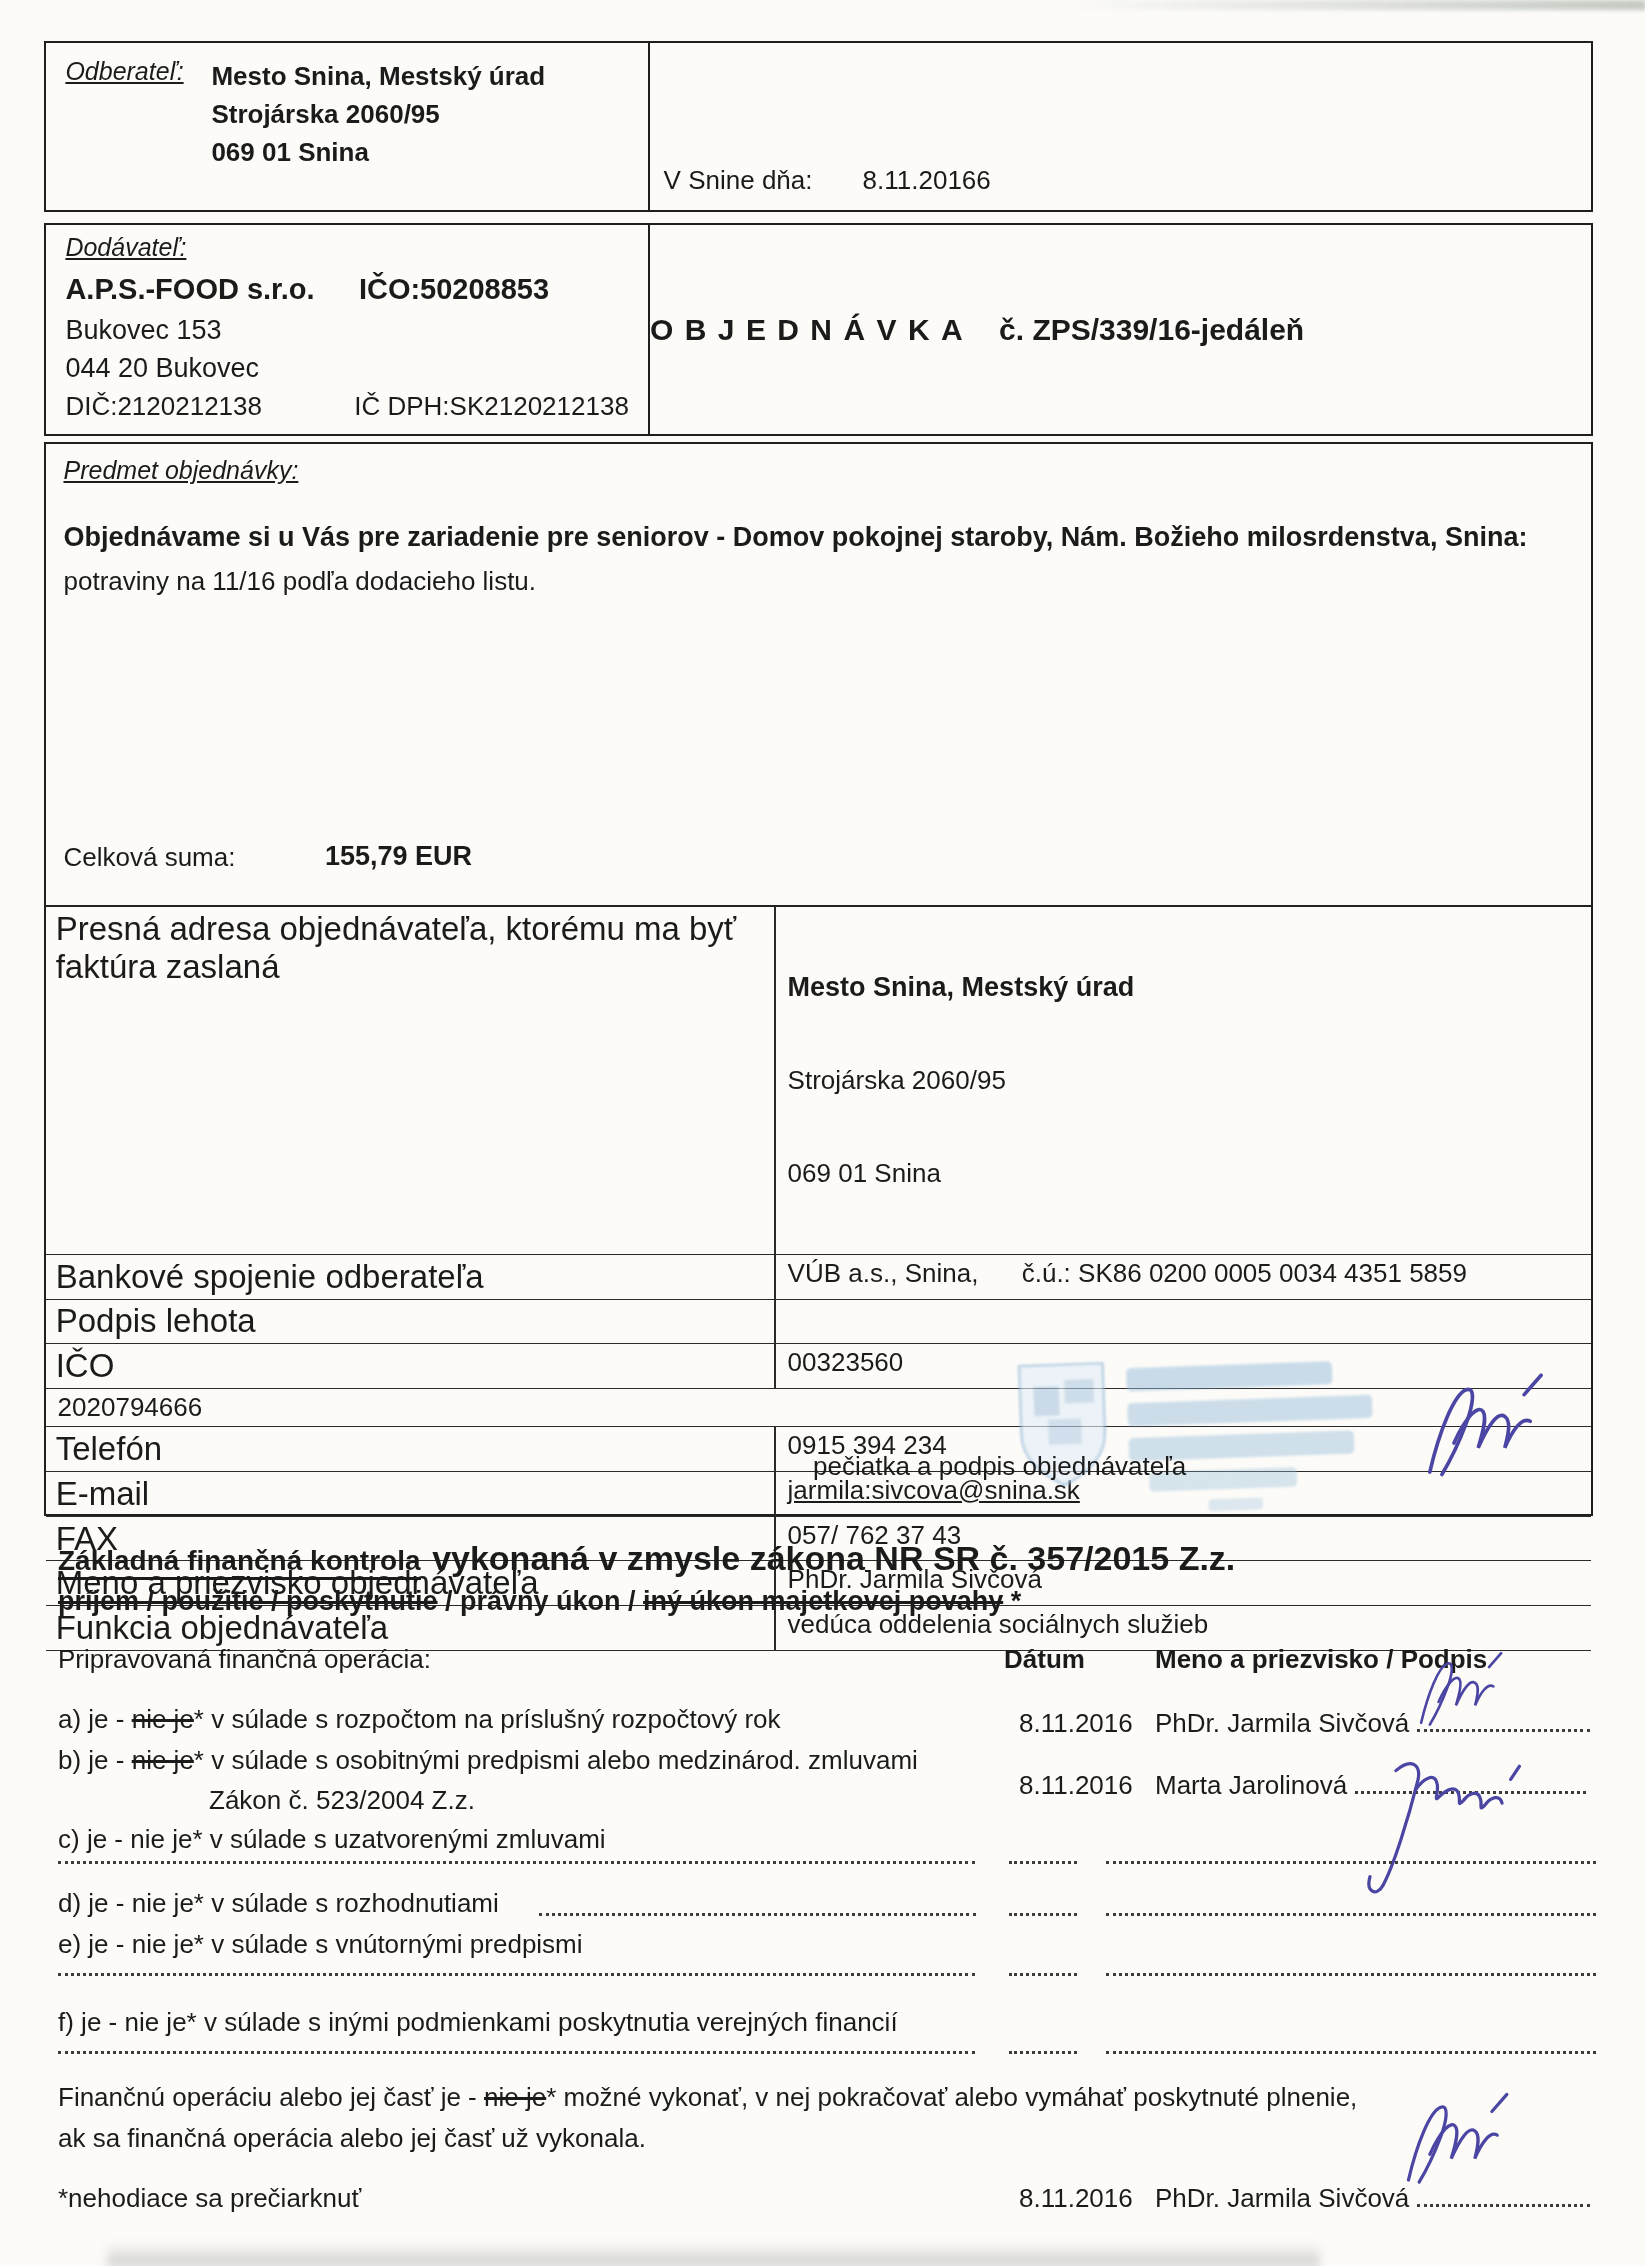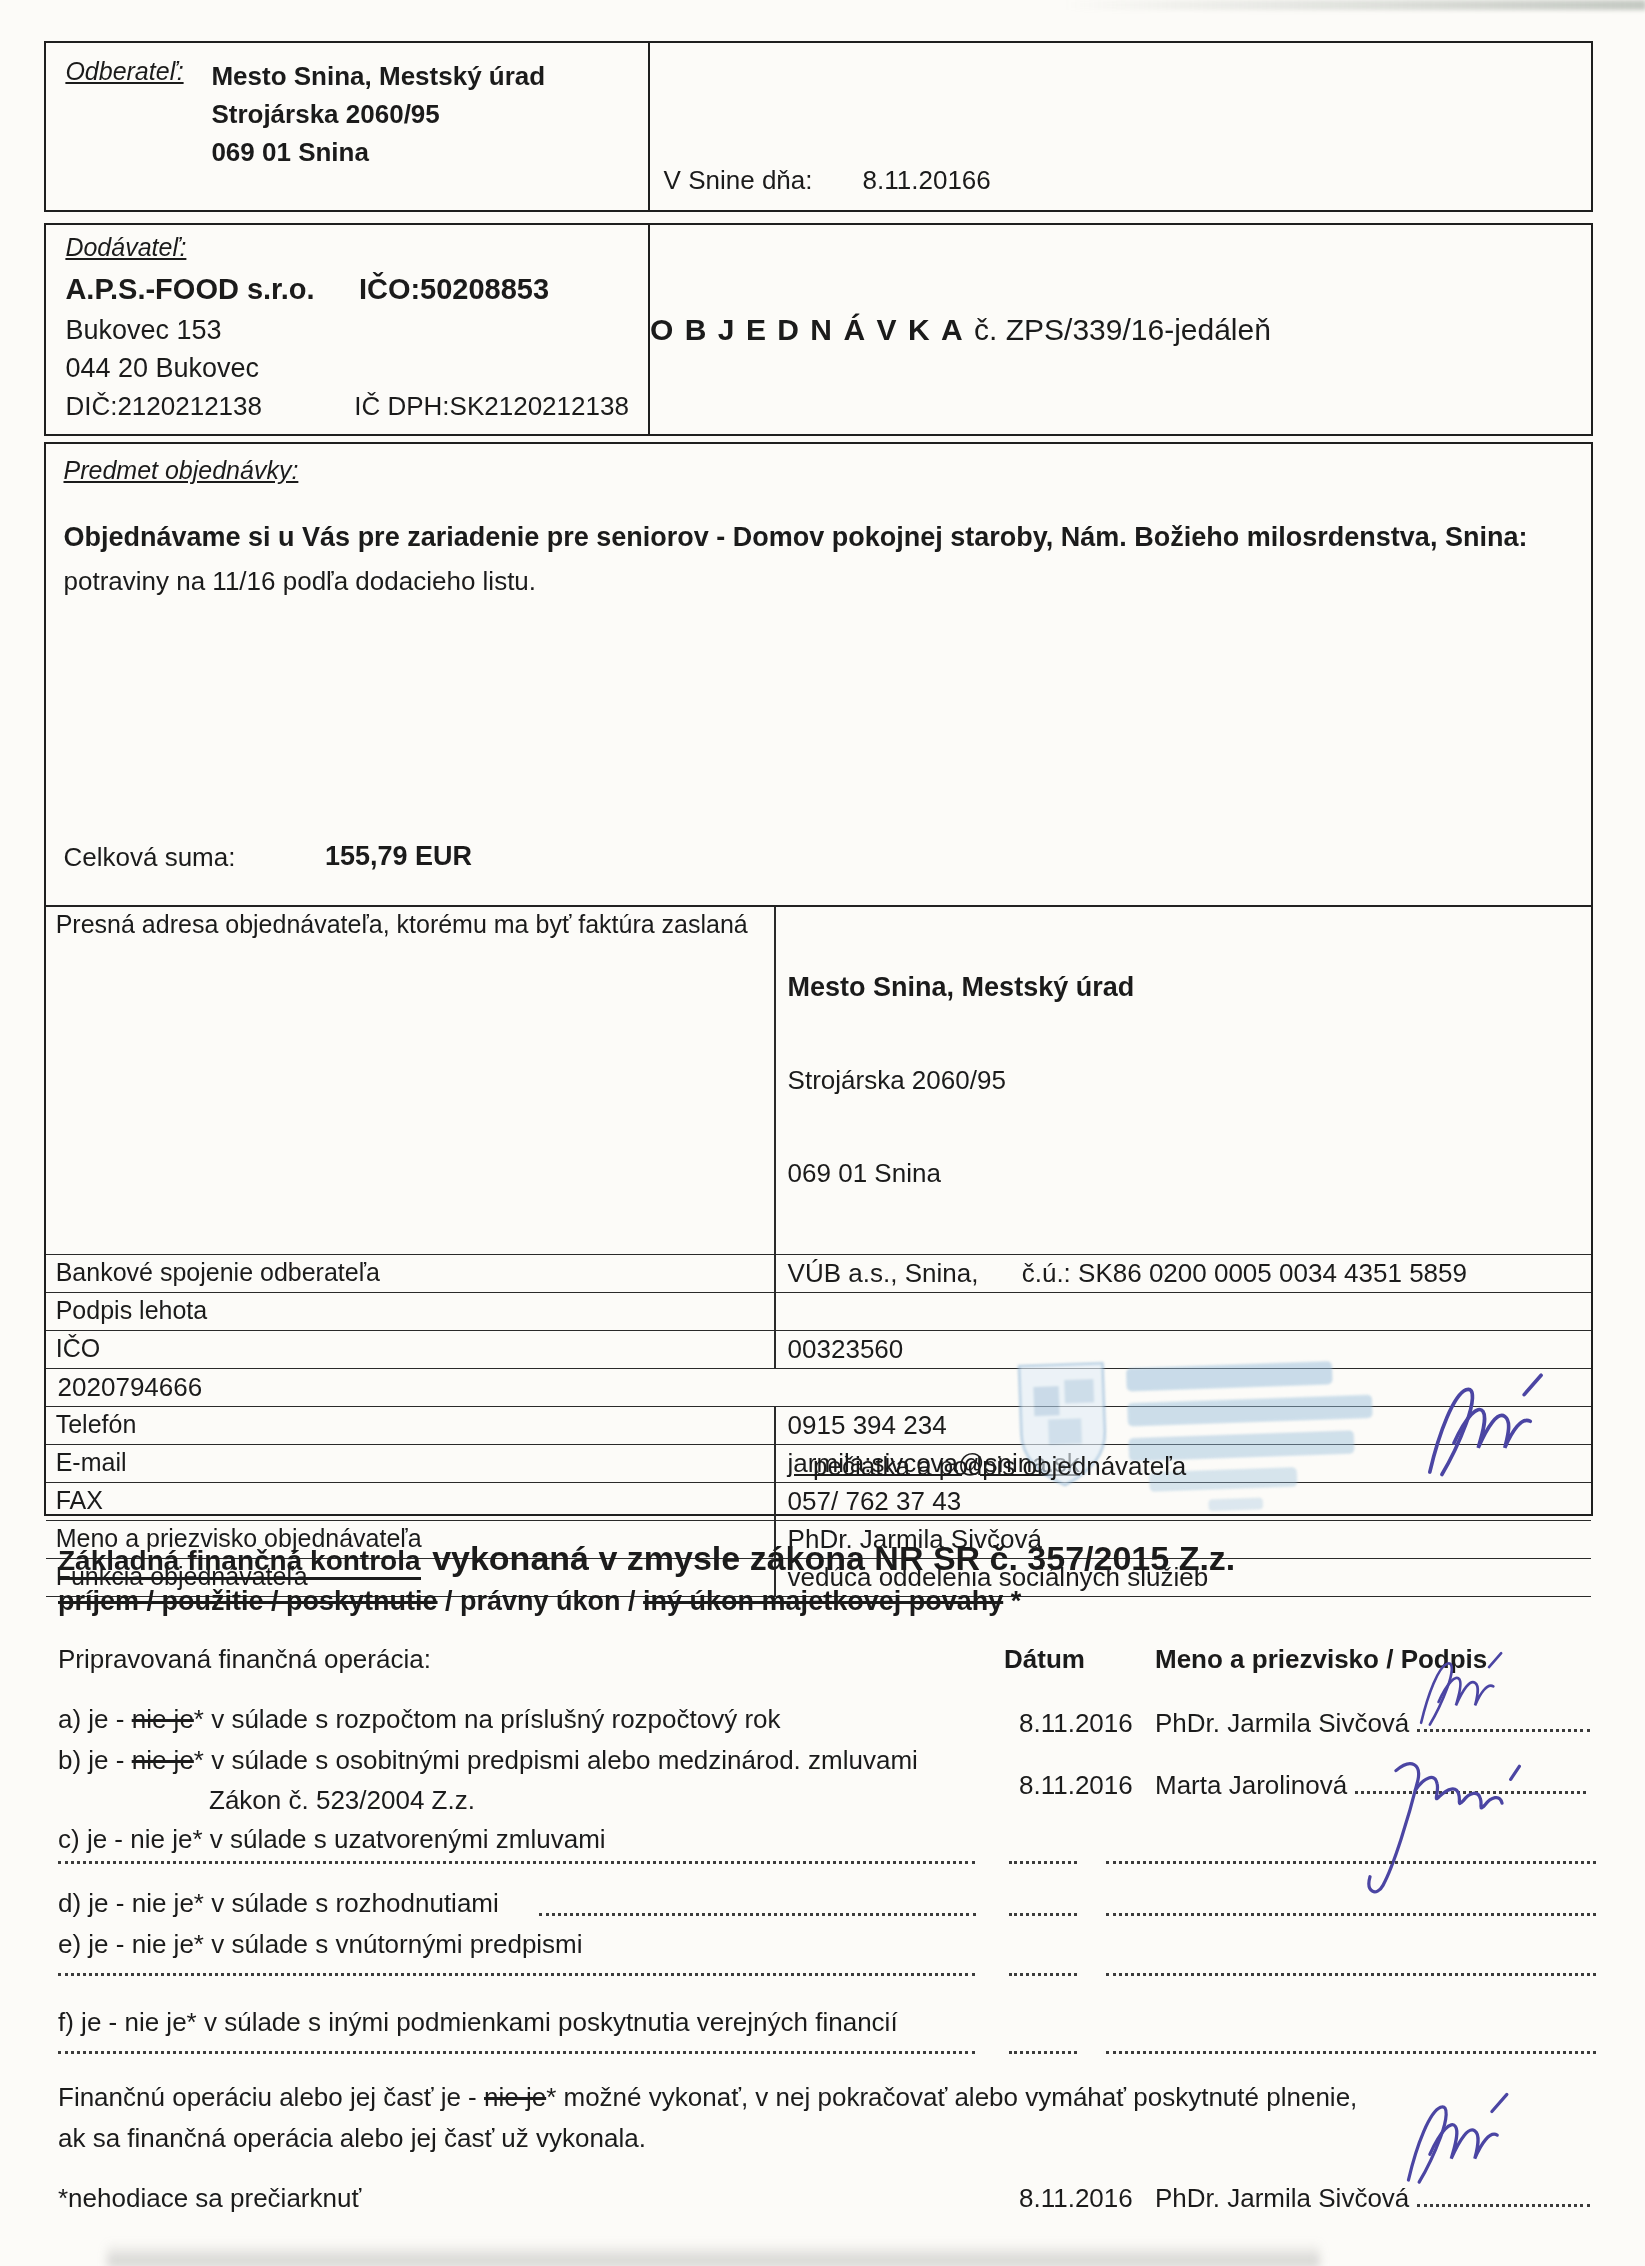--- a/index.html
+++ b/index.html
@@ -10,25 +10,25 @@
   .b{font-weight:bold;}
   .box{position:absolute;border:2.9px solid #1f1f1f;display:flex;box-sizing:border-box;background:transparent;}
   .cell-l{width:604px;border-right:2.9px solid #1f1f1f;box-sizing:border-box;}
   .cell-r{flex:1;display:flex;flex-direction:column;box-sizing:border-box;}
   .seclabel{font-style:italic;text-decoration:underline;font-size:25px;}
   .lbl{display:inline-block;}
   .w132{width:128px;} .w205{width:199px;}
   .addrline{font-weight:bold;font-size:26px;line-height:38px;}
   .plain{font-size:26px;}
   .ordtitle{font-weight:bold;font-size:30px;letter-spacing:.38em;}
-  .ordnum{font-weight:normal;font-size:30px;white-space:nowrap;}
+  .ordnum{font-weight:bold;font-size:30px;margin-left:25px;white-space:nowrap;}
   
   .otable{position:absolute;left:0;right:0;top:461px;border-top:2.9px solid #222;}
   .trow{display:flex;border-bottom:1.9px solid #2a2a2a;min-height:37px;align-items:stretch;}
-  .lcell{flex:0 0 730px;border-right:2.4px solid #2a2a2a;padding:2.9px 0 2.9px 9.7px;font-size:25px;box-sizing:border-box;}
+  .lcell{flex:0 0 730px;border-right:2.4px solid #2a2a2a;padding:2.9px 0 2.9px 9.7px;font-size:33px;box-sizing:border-box;}
   .vcell{flex:1;padding:2.9px 0 2.9px 11.6px;font-size:26px;white-space:pre-wrap;box-sizing:border-box;}
   .tall{min-height:111px;}
   .u{text-decoration:underline;}
   .struck{text-decoration:line-through;text-decoration-thickness:2.9px;}
   .zfk-title{font-weight:bold;font-size:28px;border-bottom:3.4px solid #1b1b1b;padding-bottom:1px;}
   .zfk-rest{font-size:34px;margin-left:11.6px;font-weight:bold;}
   .strikerow{font-weight:bold;font-size:27px;}
   .hdots{position:absolute;height:21.3px;border-bottom:3.4px dotted #3c3c3c;}
   .sigdots{display:inline-block;height:19.4px;border-bottom:3.4px dotted #3c3c3c;margin-left:7.8px;}
   .colhead{font-weight:bold;font-size:26px;}

